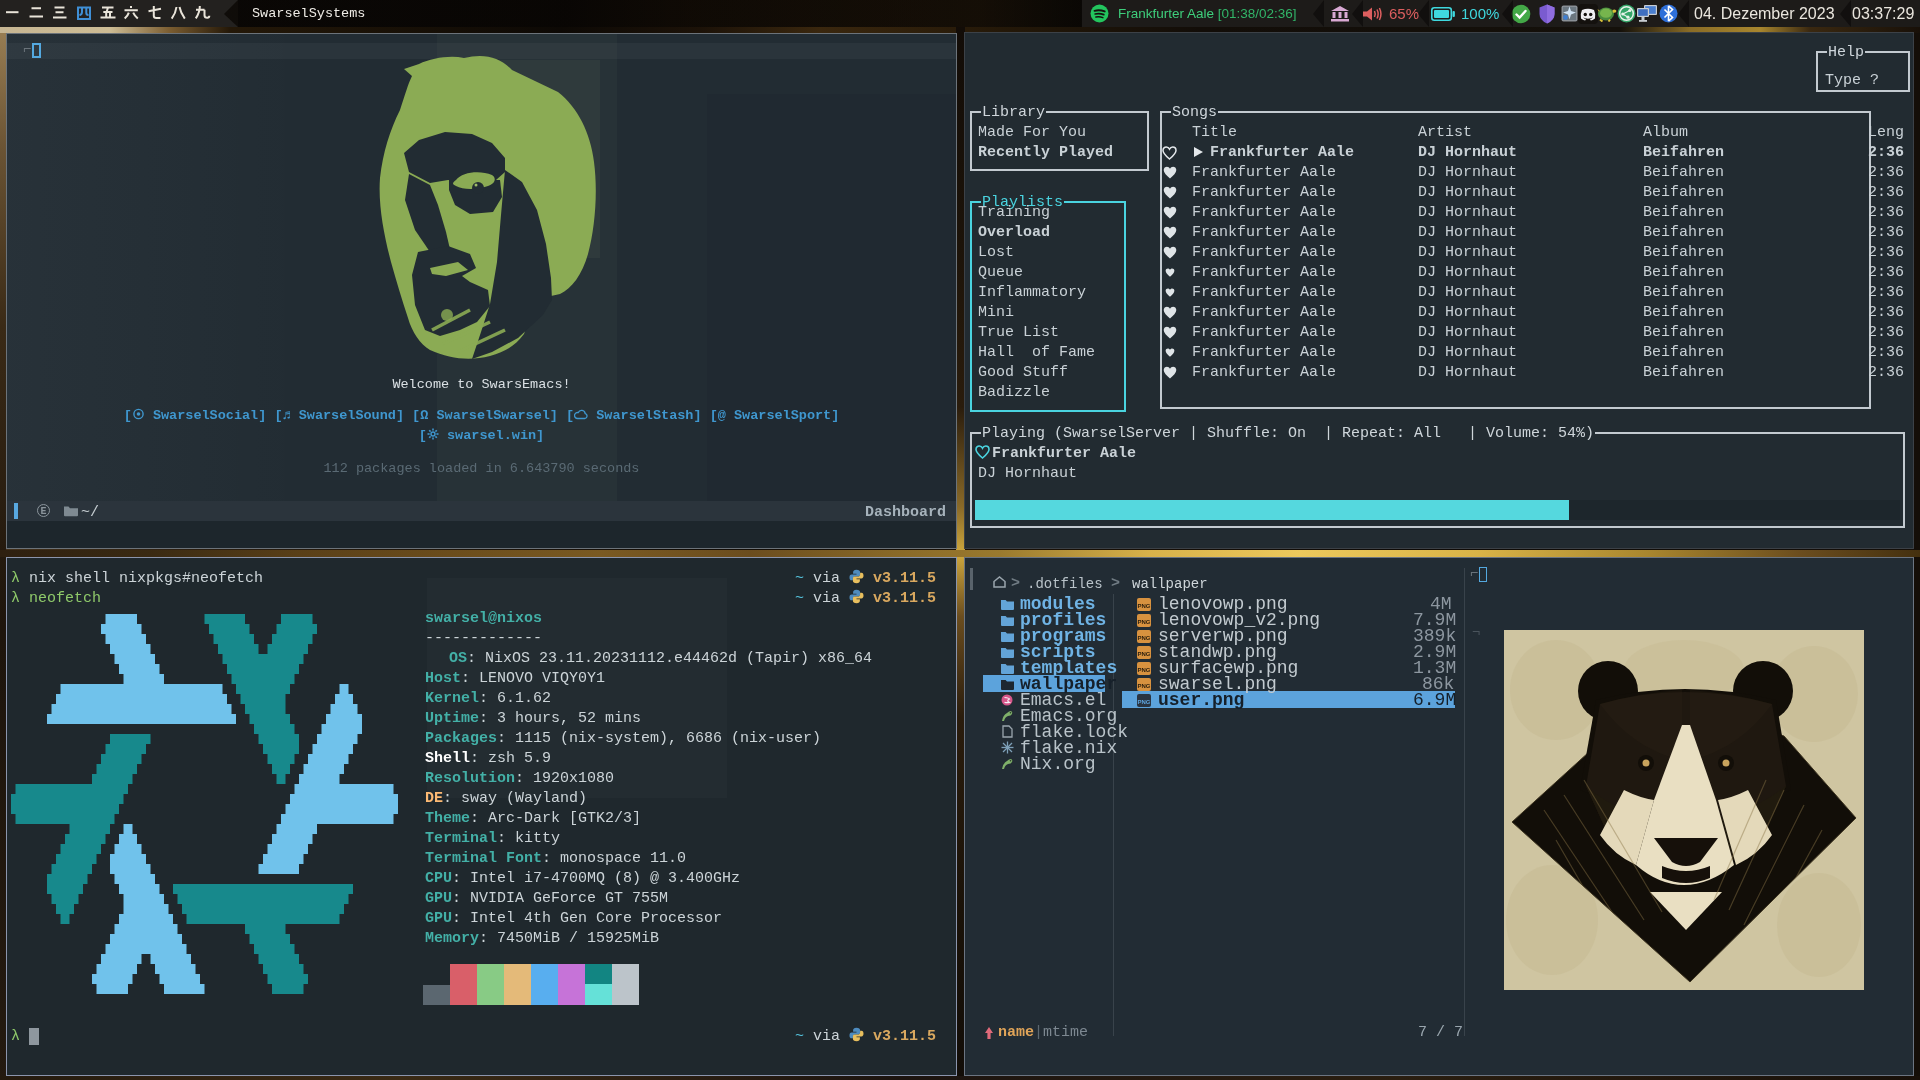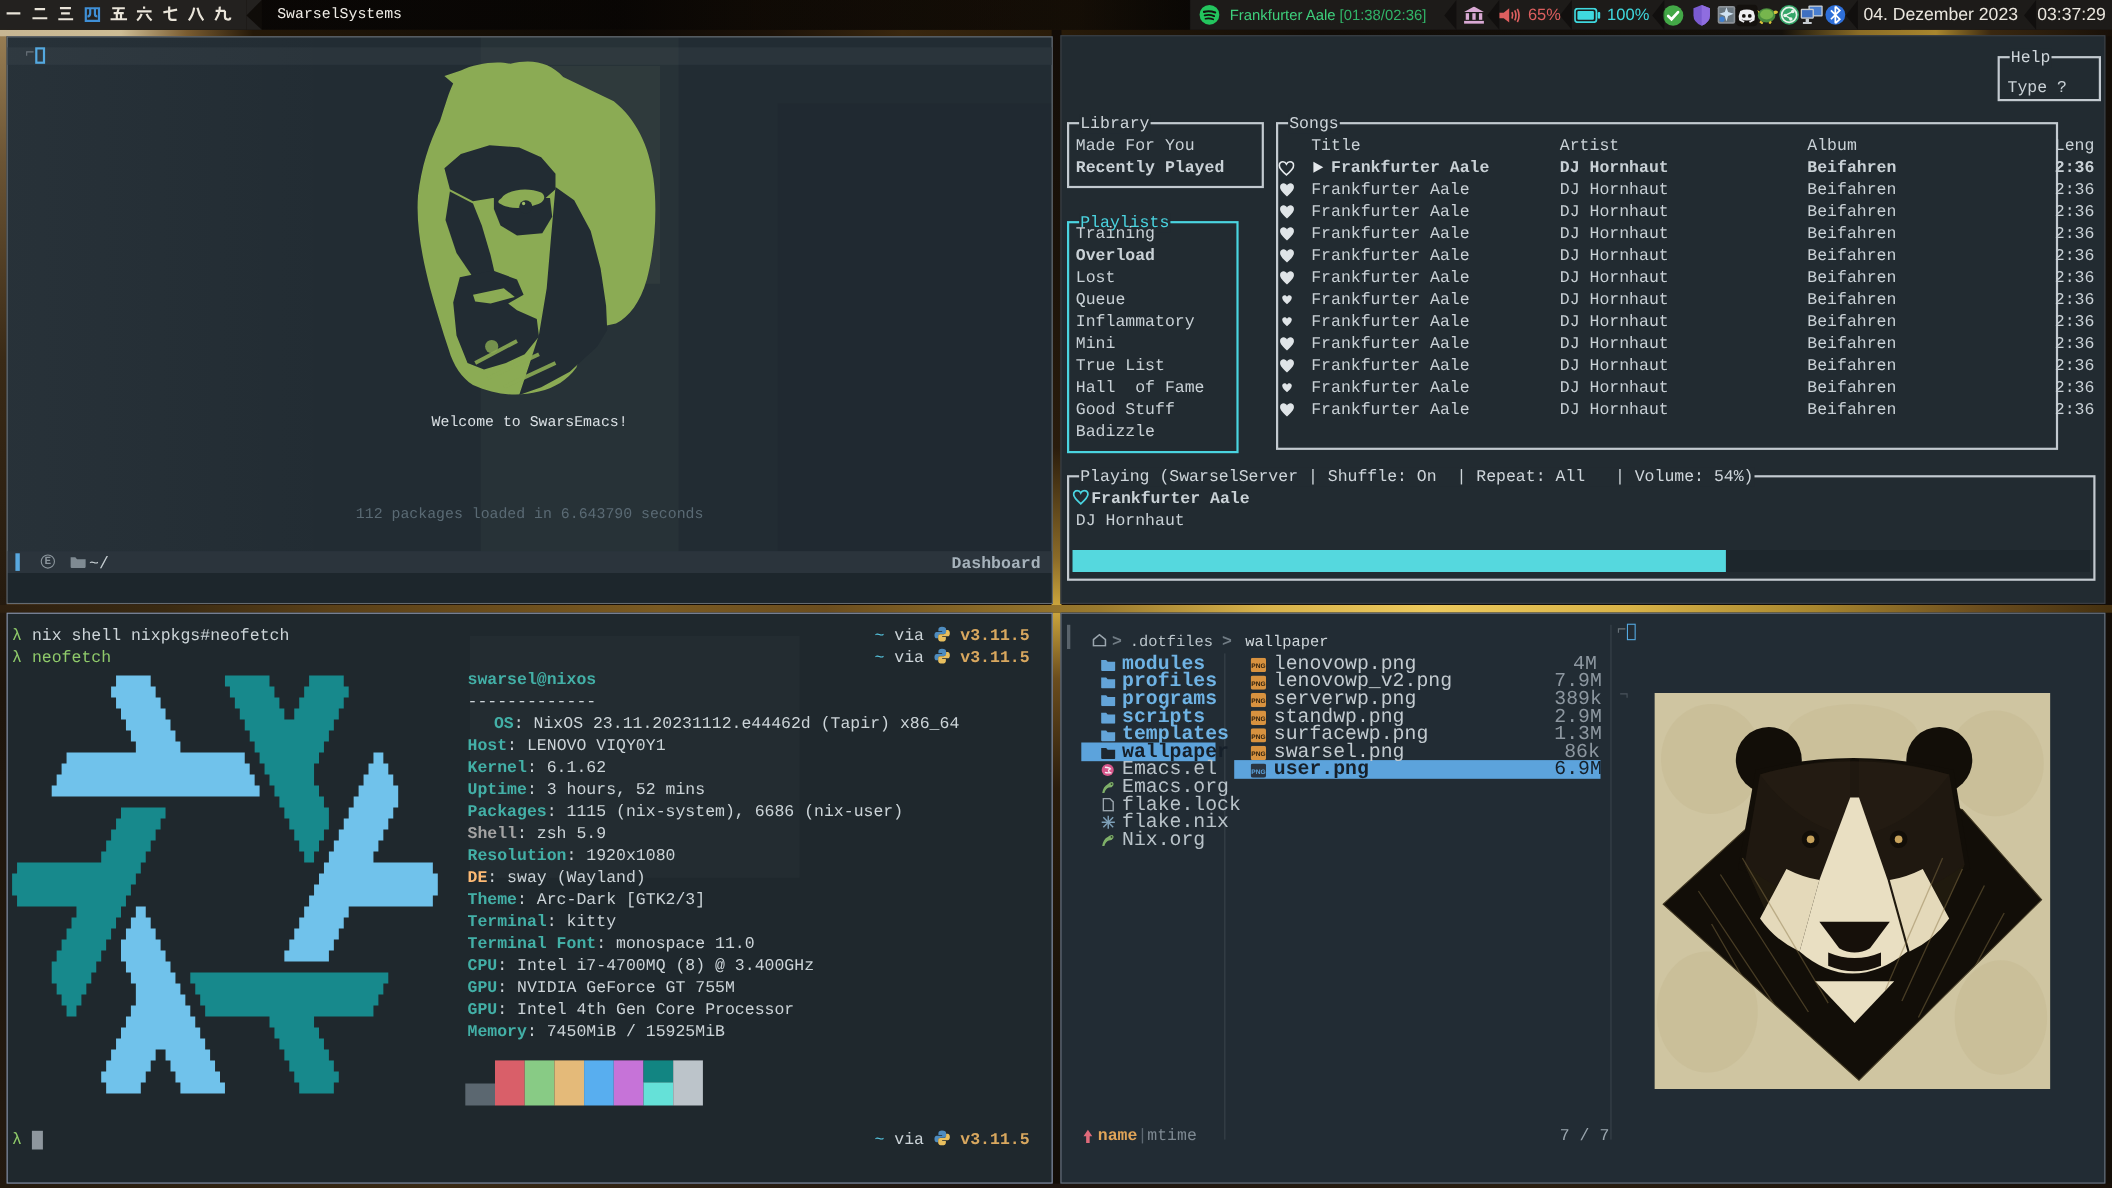--- a/index.html
+++ b/index.html
@@ -190,20 +190,39 @@
   <path fill="#222c33" d="M418,252 L448,246 L470,254 L476,268 L462,276 L470,282 L488,290 L490,306 L477,322 L460,330 L440,336 L425,330 L415,305 L412,275 Z"></path>
   <path fill="#8bab54" d="M430,268 L458,262 L468,270 L446,276 L432,274 Z"></path>
   <g stroke="#8bab54" stroke-width="3.5" fill="none" opacity=".9">
    <path d="M432,330 L470,310"></path>
           <path d="M443,344 L490,322"></path>
           <path d="M458,352 L505,330"></path>
   </g>
   <circle cx="447" cy="315" r="6" fill="#8bab54" opacity=".8"></circle>
  </svg>
  <div class="abs mono" style="left:0;top:343px;width:949px;text-align:center;font-size:13.5px;color:#dae0e4;">Welcome to SwarsEmacs!</div>
+ <div class="abs mono lnk" style="left:0;top:374px;width:949px;">[<svg width="13" height="12" viewBox="0 0 13 12" style="vertical-align:-1px">
+          <circle cx="6.5" cy="6" r="4.6" fill="none" stroke="#3f97cf" stroke-width="1.4"></circle>
+          <circle cx="6.5" cy="6" r="1.8" fill="#3f97cf"></circle>
+        </svg> SwarselSocial] [♬ SwarselSound] [Ω SwarselSwarsel] [<svg width="14" height="11" viewBox="0 0 14 11" style="vertical-align:-1px">
+          <path d="M3.5 9.5 a3 3 0 1 1 .8-5.9 a3.6 3.6 0 0 1 6.9 1 a2.5 2.5 0 0 1 -.4 4.9 Z" fill="none" stroke="#3f97cf" stroke-width="1.3"></path>
+        </svg> SwarselStash] [@ SwarselSport]</div>
+ <div class="abs mono lnk" style="left:0;top:394px;width:949px;">[<svg width="12" height="12" viewBox="0 0 12 12" style="vertical-align:-1px">
+          <circle cx="6" cy="6" r="2" fill="none" stroke="#3f97cf" stroke-width="1.4"></circle>
+          <g stroke="#3f97cf" stroke-width="1.6">
+            <line x1="6" y1="0.5" x2="6" y2="2.6"></line>
+            <line x1="6" y1="9.4" x2="6" y2="11.5"></line>
+            <line x1="0.5" y1="6" x2="2.6" y2="6"></line>
+            <line x1="9.4" y1="6" x2="11.5" y2="6"></line>
+            <line x1="2.2" y1="2.2" x2="3.6" y2="3.6"></line>
+            <line x1="8.4" y1="8.4" x2="9.8" y2="9.8"></line>
+            <line x1="2.2" y1="9.8" x2="3.6" y2="8.4"></line>
+            <line x1="8.4" y1="3.6" x2="9.8" y2="2.2"></line>
+          </g>
+        </svg> swarsel.win]</div>
  <div class="abs mono" style="left:0;top:427px;width:949px;text-align:center;font-size:13.5px;color:#5a6a74;">112 packages loaded in 6.643790 seconds</div>
  <div class="abs" style="left:0;top:467px;width:949px;height:20px;background:#2b343c;"></div>
  <div class="abs" style="left:7px;top:469px;width:4px;height:16px;background:#58a8e0;"></div>
  <div class="abs" style="left:30px;top:470px;width:13px;height:13px;border-radius:50%;border:1.5px solid #8b959c;color:#8b959c;font-size:10px;font-weight:bold;text-align:center;line-height:13px;font-family:'Liberation Mono',monospace;">E</div>
  <svg class="abs" style="left:57px;top:471px;" width="14" height="12" viewBox="0 0 14 12">
         <path d="M0 1.5 h4.5 l1.5 1.8 h8 v7 a1 1 0 0 1 -1 1 h-12 a1 1 0 0 1 -1 -1 Z" fill="#7f8a92"></path>
       </svg>
  <div class="abs mono" style="left:74px;top:470px;font-size:15px;color:#c6ced2;">~/</div>
  <div class="abs mono" style="right:10px;top:470px;font-size:15px;font-weight:bold;color:#a6b2bb;">Dashboard</div>
  <div class="abs" style="left:0;top:487px;width:949px;height:27px;background:#1d262c;"></div>
@@ -357,21 +376,21 @@
         <path fill="#17898c" d="M204.5 614.0h4.5v10.0h-4.5zM209.0 614.0h9.0v10.0h-9.0zM218.0 614.0h9.0v10.0h-9.0zM227.0 614.0h9.0v10.0h-9.0zM236.0 614.0h9.0v10.0h-9.0zM281.0 614.0h9.0v10.0h-9.0zM290.0 614.0h9.0v10.0h-9.0zM299.0 614.0h9.0v10.0h-9.0zM308.0 614.0h4.5v10.0h-4.5zM209.0 624.0h9.0v10.0h-9.0zM213.5 634.0h4.5v10.0h-4.5zM218.0 624.0h9.0v20.0h-9.0zM227.0 624.0h9.0v20.0h-9.0zM236.0 624.0h9.0v20.0h-9.0zM245.0 624.0h4.5v20.0h-4.5zM249.5 634.0h4.5v10.0h-4.5zM276.5 624.0h4.5v10.0h-4.5zM272.0 634.0h9.0v10.0h-9.0zM281.0 624.0h9.0v20.0h-9.0zM290.0 624.0h9.0v20.0h-9.0zM299.0 624.0h9.0v20.0h-9.0zM308.0 624.0h9.0v10.0h-9.0zM308.0 634.0h4.5v10.0h-4.5zM218.0 644.0h9.0v10.0h-9.0zM222.5 654.0h4.5v10.0h-4.5zM227.0 644.0h9.0v20.0h-9.0zM236.0 644.0h9.0v20.0h-9.0zM245.0 644.0h9.0v20.0h-9.0zM254.0 644.0h4.5v20.0h-4.5zM258.5 654.0h4.5v10.0h-4.5zM267.5 644.0h4.5v10.0h-4.5zM263.0 654.0h9.0v10.0h-9.0zM272.0 644.0h9.0v20.0h-9.0zM281.0 644.0h9.0v20.0h-9.0zM290.0 644.0h9.0v20.0h-9.0zM299.0 644.0h9.0v10.0h-9.0zM299.0 654.0h4.5v10.0h-4.5zM227.0 664.0h9.0v10.0h-9.0zM231.5 674.0h4.5v10.0h-4.5zM236.0 664.0h9.0v20.0h-9.0zM245.0 664.0h9.0v20.0h-9.0zM254.0 664.0h9.0v20.0h-9.0zM263.0 664.0h9.0v20.0h-9.0zM272.0 664.0h9.0v20.0h-9.0zM281.0 664.0h9.0v20.0h-9.0zM290.0 664.0h9.0v10.0h-9.0zM290.0 674.0h4.5v10.0h-4.5zM236.0 684.0h9.0v10.0h-9.0zM240.5 694.0h4.5v10.0h-4.5zM245.0 684.0h9.0v20.0h-9.0zM254.0 684.0h9.0v20.0h-9.0zM263.0 684.0h9.0v20.0h-9.0zM272.0 684.0h9.0v20.0h-9.0zM281.0 684.0h9.0v10.0h-9.0zM281.0 694.0h4.5v10.0h-4.5zM245.0 704.0h9.0v10.0h-9.0zM249.5 714.0h4.5v10.0h-4.5zM254.0 704.0h9.0v20.0h-9.0zM263.0 704.0h9.0v20.0h-9.0zM272.0 704.0h9.0v20.0h-9.0zM281.0 704.0h4.5v20.0h-4.5zM285.5 714.0h4.5v10.0h-4.5zM110.0 734.0h9.0v10.0h-9.0zM119.0 734.0h9.0v10.0h-9.0zM128.0 734.0h9.0v10.0h-9.0zM137.0 734.0h9.0v10.0h-9.0zM146.0 734.0h4.5v10.0h-4.5zM254.0 724.0h9.0v10.0h-9.0zM258.5 734.0h4.5v10.0h-4.5zM263.0 724.0h9.0v20.0h-9.0zM272.0 724.0h9.0v20.0h-9.0zM281.0 724.0h9.0v20.0h-9.0zM290.0 724.0h4.5v20.0h-4.5zM294.5 734.0h4.5v10.0h-4.5zM105.5 744.0h4.5v10.0h-4.5zM101.0 754.0h9.0v10.0h-9.0zM110.0 744.0h9.0v20.0h-9.0zM119.0 744.0h9.0v20.0h-9.0zM128.0 744.0h9.0v20.0h-9.0zM137.0 744.0h9.0v10.0h-9.0zM137.0 754.0h4.5v10.0h-4.5zM263.0 744.0h9.0v10.0h-9.0zM267.5 754.0h4.5v10.0h-4.5zM272.0 744.0h9.0v20.0h-9.0zM281.0 744.0h9.0v20.0h-9.0zM290.0 744.0h9.0v10.0h-9.0zM290.0 754.0h4.5v10.0h-4.5zM96.5 764.0h4.5v10.0h-4.5zM92.0 774.0h9.0v10.0h-9.0zM101.0 764.0h9.0v20.0h-9.0zM110.0 764.0h9.0v20.0h-9.0zM119.0 764.0h9.0v20.0h-9.0zM128.0 764.0h9.0v10.0h-9.0zM128.0 774.0h4.5v10.0h-4.5zM272.0 764.0h9.0v10.0h-9.0zM276.5 774.0h4.5v10.0h-4.5zM281.0 764.0h9.0v10.0h-9.0zM281.0 774.0h4.5v10.0h-4.5zM15.5 784.0h4.5v10.0h-4.5zM11.0 794.0h9.0v10.0h-9.0zM20.0 784.0h9.0v20.0h-9.0zM29.0 784.0h9.0v20.0h-9.0zM38.0 784.0h9.0v20.0h-9.0zM47.0 784.0h9.0v20.0h-9.0zM56.0 784.0h9.0v20.0h-9.0zM65.0 784.0h9.0v20.0h-9.0zM74.0 784.0h9.0v20.0h-9.0zM83.0 784.0h9.0v20.0h-9.0zM92.0 784.0h9.0v20.0h-9.0zM101.0 784.0h9.0v20.0h-9.0zM110.0 784.0h9.0v20.0h-9.0zM119.0 784.0h9.0v10.0h-9.0zM119.0 794.0h4.5v10.0h-4.5zM11.0 804.0h9.0v10.0h-9.0zM15.5 814.0h4.5v10.0h-4.5zM20.0 804.0h9.0v20.0h-9.0zM29.0 804.0h9.0v20.0h-9.0zM38.0 804.0h9.0v20.0h-9.0zM47.0 804.0h9.0v20.0h-9.0zM56.0 804.0h9.0v20.0h-9.0zM65.0 804.0h9.0v20.0h-9.0zM74.0 804.0h9.0v20.0h-9.0zM83.0 804.0h9.0v20.0h-9.0zM92.0 804.0h9.0v20.0h-9.0zM101.0 804.0h9.0v20.0h-9.0zM110.0 804.0h9.0v10.0h-9.0zM110.0 814.0h4.5v10.0h-4.5zM69.5 824.0h4.5v10.0h-4.5zM65.0 834.0h9.0v10.0h-9.0zM74.0 824.0h9.0v20.0h-9.0zM83.0 824.0h9.0v20.0h-9.0zM92.0 824.0h9.0v20.0h-9.0zM101.0 824.0h9.0v10.0h-9.0zM101.0 834.0h4.5v10.0h-4.5zM60.5 844.0h4.5v10.0h-4.5zM56.0 854.0h9.0v10.0h-9.0zM65.0 844.0h9.0v20.0h-9.0zM74.0 844.0h9.0v20.0h-9.0zM83.0 844.0h9.0v20.0h-9.0zM92.0 844.0h9.0v10.0h-9.0zM92.0 854.0h4.5v10.0h-4.5zM51.5 864.0h4.5v10.0h-4.5zM47.0 874.0h9.0v10.0h-9.0zM56.0 864.0h9.0v20.0h-9.0zM65.0 864.0h9.0v20.0h-9.0zM74.0 864.0h9.0v20.0h-9.0zM83.0 864.0h9.0v10.0h-9.0zM83.0 874.0h4.5v10.0h-4.5zM47.0 884.0h9.0v10.0h-9.0zM51.5 894.0h4.5v10.0h-4.5zM56.0 884.0h9.0v20.0h-9.0zM65.0 884.0h9.0v20.0h-9.0zM74.0 884.0h9.0v10.0h-9.0zM74.0 894.0h4.5v10.0h-4.5zM173.0 884.0h9.0v10.0h-9.0zM177.5 894.0h4.5v10.0h-4.5zM182.0 884.0h9.0v20.0h-9.0zM191.0 884.0h9.0v20.0h-9.0zM200.0 884.0h9.0v20.0h-9.0zM209.0 884.0h9.0v20.0h-9.0zM218.0 884.0h9.0v20.0h-9.0zM227.0 884.0h9.0v20.0h-9.0zM236.0 884.0h9.0v20.0h-9.0zM245.0 884.0h9.0v20.0h-9.0zM254.0 884.0h9.0v20.0h-9.0zM263.0 884.0h9.0v20.0h-9.0zM272.0 884.0h9.0v20.0h-9.0zM281.0 884.0h9.0v20.0h-9.0zM290.0 884.0h9.0v20.0h-9.0zM299.0 884.0h9.0v20.0h-9.0zM308.0 884.0h9.0v20.0h-9.0zM317.0 884.0h9.0v20.0h-9.0zM326.0 884.0h9.0v20.0h-9.0zM335.0 884.0h9.0v20.0h-9.0zM344.0 884.0h9.0v10.0h-9.0zM344.0 894.0h4.5v10.0h-4.5zM56.0 904.0h9.0v10.0h-9.0zM60.5 914.0h4.5v10.0h-4.5zM65.0 904.0h9.0v10.0h-9.0zM65.0 914.0h4.5v10.0h-4.5zM182.0 904.0h9.0v10.0h-9.0zM186.5 914.0h4.5v10.0h-4.5zM191.0 904.0h9.0v20.0h-9.0zM200.0 904.0h9.0v20.0h-9.0zM209.0 904.0h9.0v20.0h-9.0zM218.0 904.0h9.0v20.0h-9.0zM227.0 904.0h9.0v20.0h-9.0zM236.0 904.0h9.0v20.0h-9.0zM245.0 904.0h9.0v20.0h-9.0zM254.0 904.0h9.0v20.0h-9.0zM263.0 904.0h9.0v20.0h-9.0zM272.0 904.0h9.0v20.0h-9.0zM281.0 904.0h9.0v20.0h-9.0zM290.0 904.0h9.0v20.0h-9.0zM299.0 904.0h9.0v20.0h-9.0zM308.0 904.0h9.0v20.0h-9.0zM317.0 904.0h9.0v20.0h-9.0zM326.0 904.0h9.0v20.0h-9.0zM335.0 904.0h9.0v10.0h-9.0zM335.0 914.0h4.5v10.0h-4.5zM245.0 924.0h9.0v10.0h-9.0zM249.5 934.0h4.5v10.0h-4.5zM254.0 924.0h9.0v20.0h-9.0zM263.0 924.0h9.0v20.0h-9.0zM272.0 924.0h9.0v20.0h-9.0zM281.0 924.0h4.5v20.0h-4.5zM285.5 934.0h4.5v10.0h-4.5zM254.0 944.0h9.0v10.0h-9.0zM258.5 954.0h4.5v10.0h-4.5zM263.0 944.0h9.0v20.0h-9.0zM272.0 944.0h9.0v20.0h-9.0zM281.0 944.0h9.0v20.0h-9.0zM290.0 944.0h4.5v20.0h-4.5zM294.5 954.0h4.5v10.0h-4.5zM263.0 964.0h9.0v10.0h-9.0zM267.5 974.0h4.5v10.0h-4.5zM272.0 964.0h9.0v20.0h-9.0zM281.0 964.0h9.0v20.0h-9.0zM290.0 964.0h9.0v20.0h-9.0zM299.0 964.0h4.5v20.0h-4.5zM303.5 974.0h4.5v10.0h-4.5zM272.0 984.0h9.0v10.0h-9.0zM281.0 984.0h9.0v10.0h-9.0zM290.0 984.0h9.0v10.0h-9.0zM299.0 984.0h4.5v10.0h-4.5z"></path>
       </svg>
  <div id="fetch">
  <div class="t" style="left:418px;top:51px;"><b style="color:#43b0a7">swarsel@nixos</b></div>
  <div class="t" style="left:418px;top:71px;">-------------</div>
  <div class="t" style="left:418px;top:91px;margin-left:24px;"><b style="color:#43b0a7">OS</b>: NixOS 23.11.20231112.e44462d (Tapir) x86_64</div>
  <div class="t" style="left:418px;top:111px;"><b style="color:#43b0a7">Host</b>: LENOVO VIQY0Y1</div>
  <div class="t" style="left:418px;top:131px;"><b style="color:#43b0a7">Kernel</b>: 6.1.62</div>
  <div class="t" style="left:418px;top:151px;"><b style="color:#43b0a7">Uptime</b>: 3 hours, 52 mins</div>
  <div class="t" style="left:418px;top:171px;"><b style="color:#43b0a7">Packages</b>: 1115 (nix-system), 6686 (nix-user)</div>
- <div class="t" style="left:418px;top:191px;"><b style="color:#a3a3a3">Shell</b>: zsh 5.9</div>
+ <div class="t" style="left:418px;top:191px;"><b style="color:#ffffff">Shell</b>: zsh 5.9</div>
  <div class="t" style="left:418px;top:211px;"><b style="color:#43b0a7">Resolution</b>: 1920x1080</div>
  <div class="t" style="left:418px;top:231px;"><b style="color:#fdba74">DE</b>: sway (Wayland)</div>
  <div class="t" style="left:418px;top:251px;"><b style="color:#43b0a7">Theme</b>: Arc-Dark [GTK2/3]</div>
  <div class="t" style="left:418px;top:271px;"><b style="color:#43b0a7">Terminal</b>: kitty</div>
  <div class="t" style="left:418px;top:291px;"><b style="color:#43b0a7">Terminal Font</b>: monospace 11.0</div>
  <div class="t" style="left:418px;top:311px;"><b style="color:#43b0a7">CPU</b>: Intel i7-4700MQ (8) @ 3.400GHz</div>
  <div class="t" style="left:418px;top:331px;"><b style="color:#43b0a7">GPU</b>: NVIDIA GeForce GT 755M</div>
  <div class="t" style="left:418px;top:351px;"><b style="color:#43b0a7">GPU</b>: Intel 4th Gen Core Processor</div>
  <div class="t" style="left:418px;top:371px;"><b style="color:#43b0a7">Memory</b>: 7450MiB / 15925MiB</div>
 <div class="abs" style="left:416px;top:427px;width:27px;height:20px;background:#5b6770;"></div>

